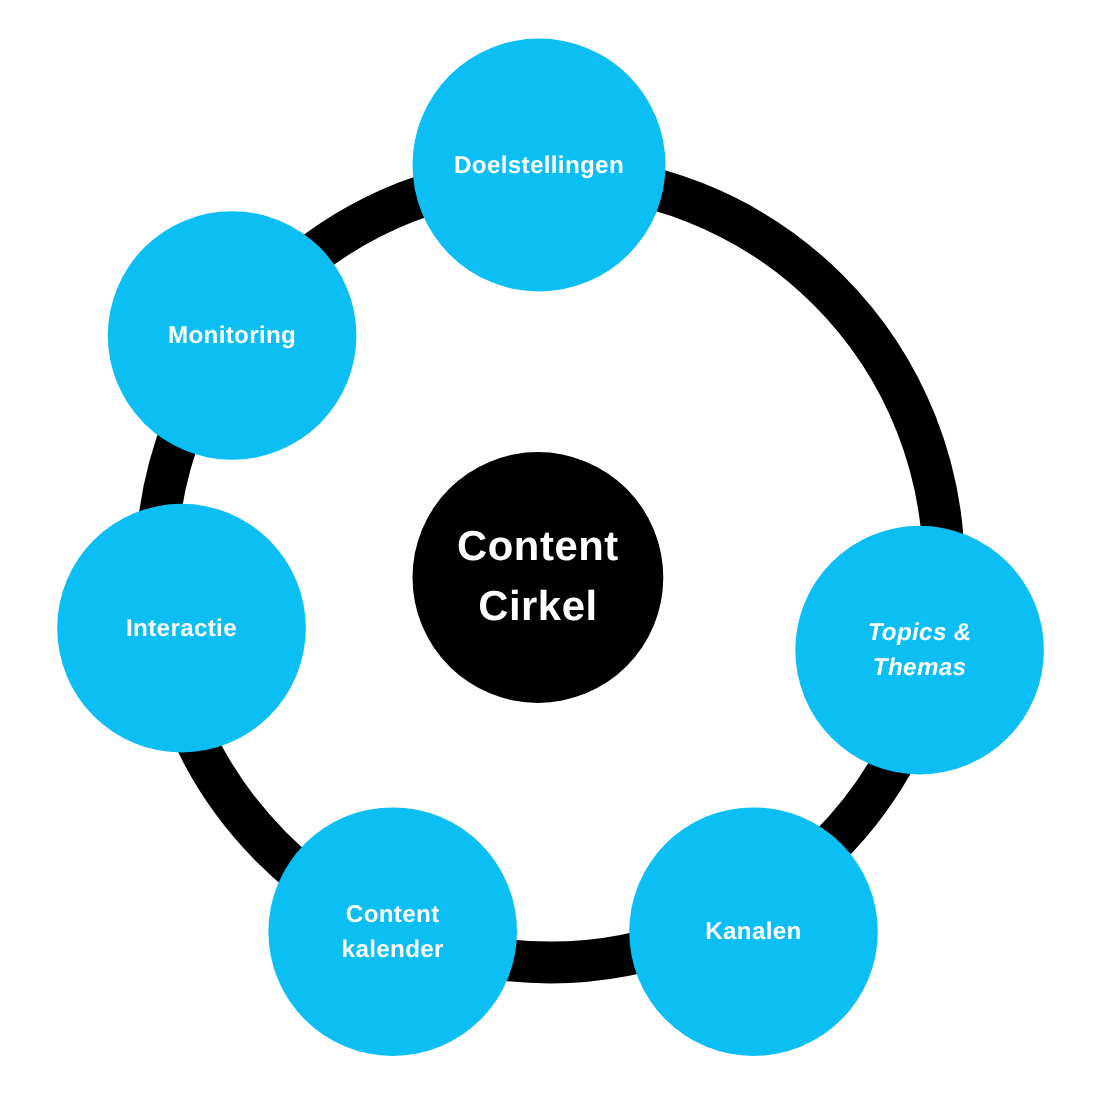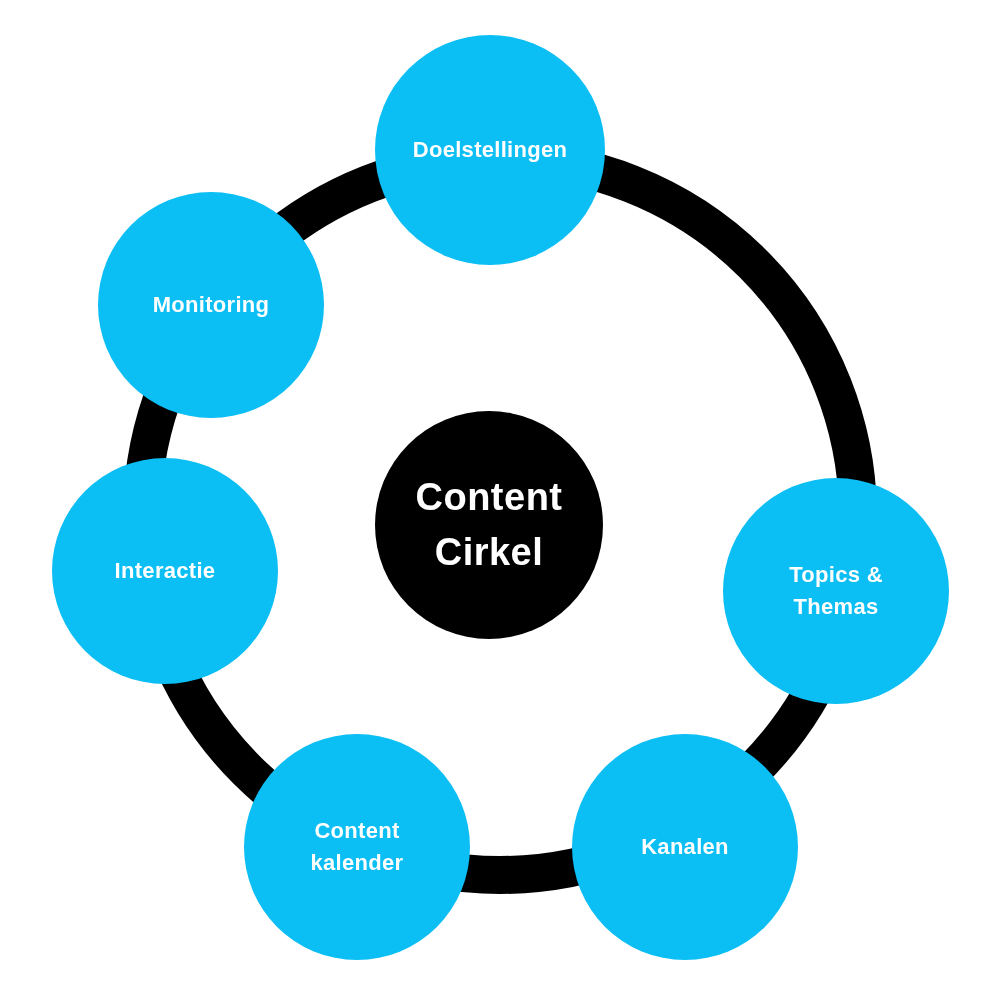--- a/index.html
+++ b/index.html
@@ -40,21 +40,21 @@
     color: var(--label-color, #ffffff);
     font-weight: bold;
     font-size: 22px;
     line-height: 1.45;
     letter-spacing: 0.3px;
     text-align: center;
     white-space: pre;
   }
   .node-doelstellingen { left: 375px; top: 35px; width: 230px; height: 230px; }
   .node-personas       { left: 649px; top: 180px; }
-  .node-topics         { left: 723px; top: 478px; }
+  .node-topics         { left: 723px; top: 478px; font-style: italic; }
   .node-kanalen        { left: 572px; top: 734px; }
   .node-contentkalender{ left: 244px; top: 734px; }
   .node-interactie     { left: 52px;  top: 458px; }
   .node-monitoring     { left: 98px;  top: 192px; align-items: center; }
 
   .center-circle {
     position: absolute;
     left: 375px;
     top: 411px;
     width: 228px;

